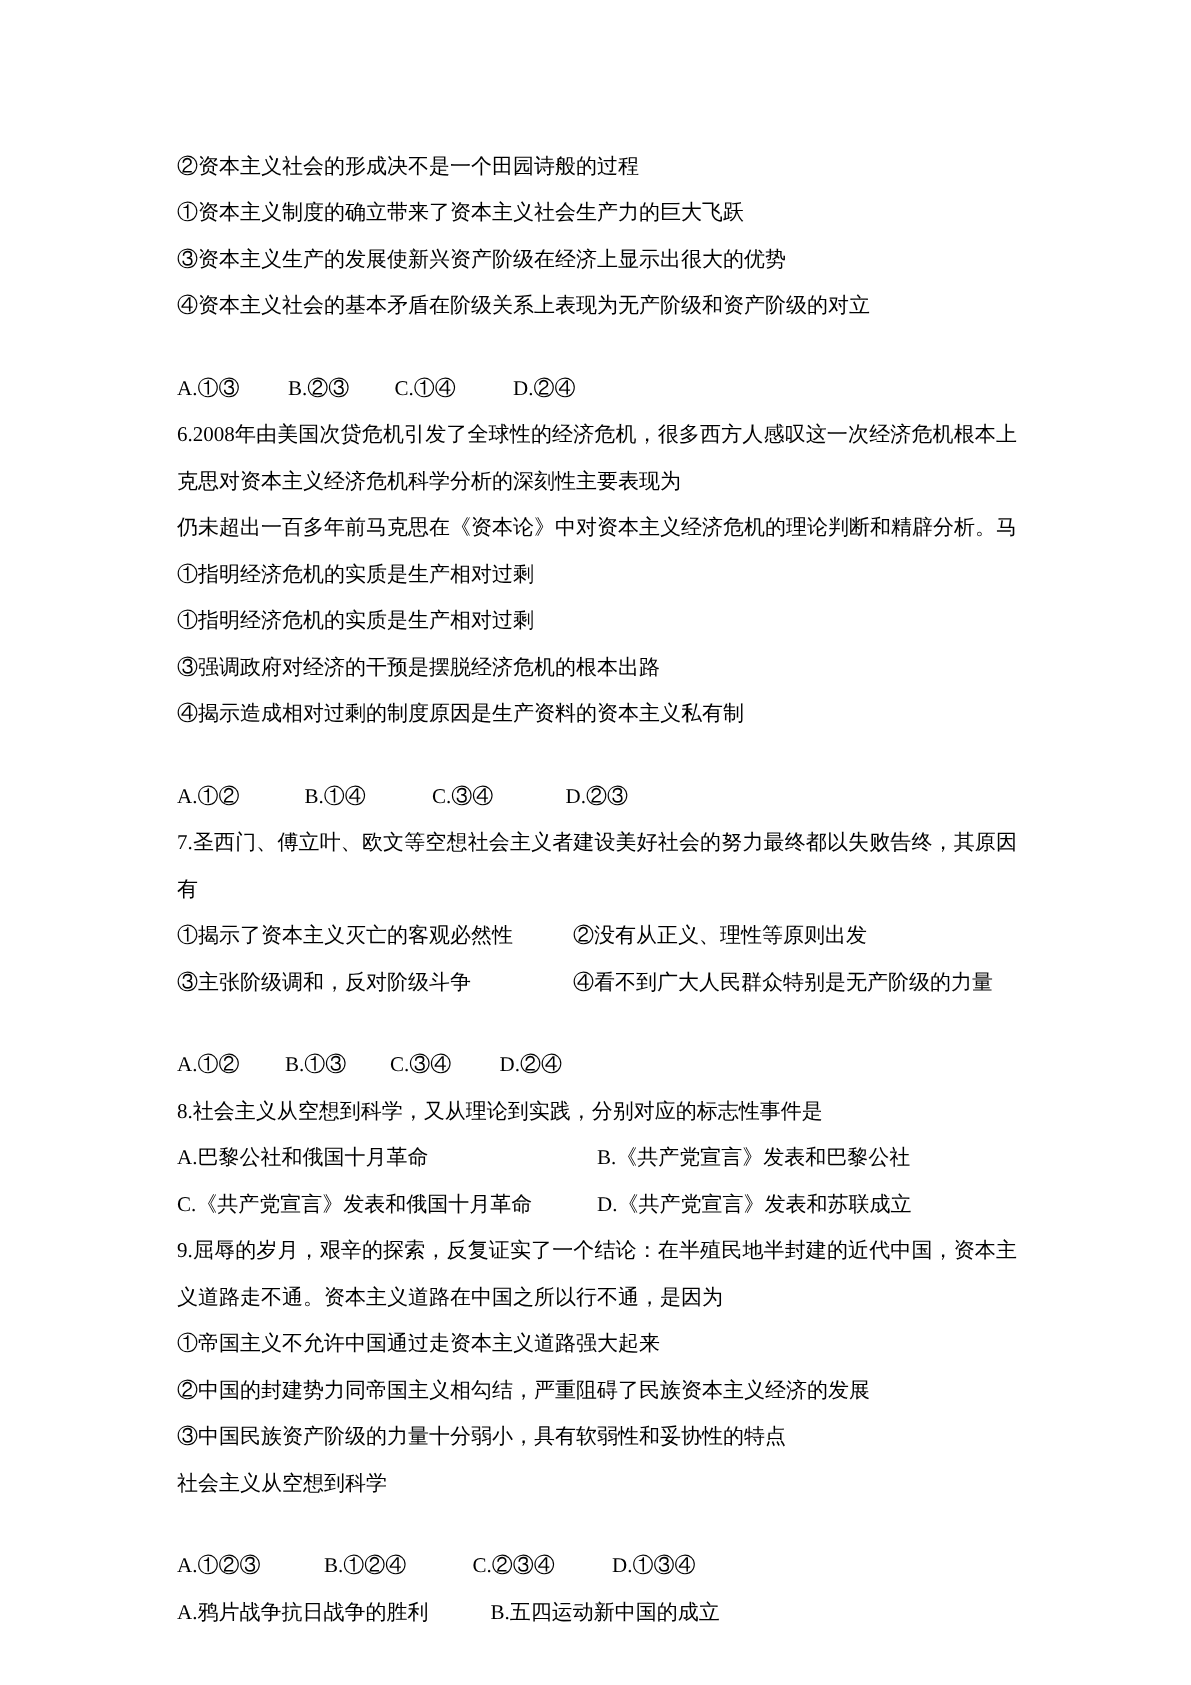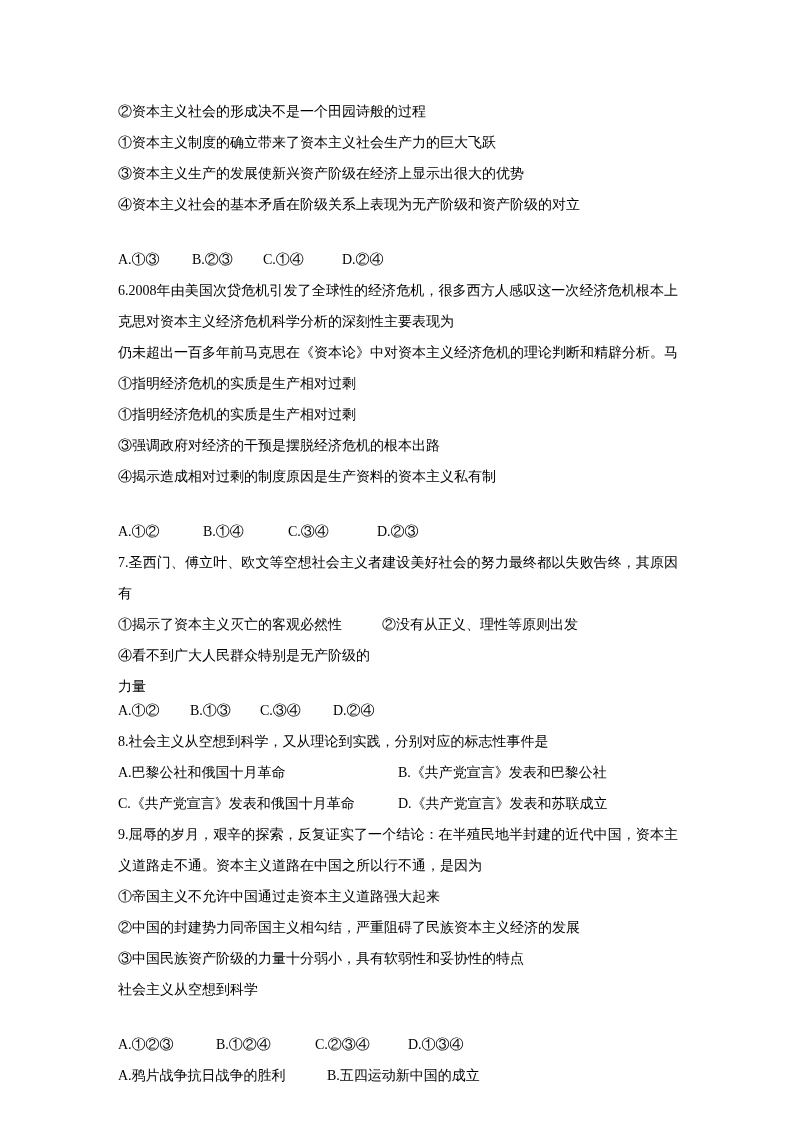--- a/index.html
+++ b/index.html
@@ -82,20 +82,21 @@
     </section>
 
     <section>
       <p class="line fill">7.圣西门、傅立叶、欧文等空想社会主义者建设美好社会的努力最终都以失败告终，其原因</p>
       <p class="line">有</p>
       <p class="line cols c264">
         <span>①揭示了资本主义灭亡的客观必然性</span>
         <span>②没有从正义、理性等原则出发</span>
       </p>
       <p class="line cols c264">
+        <span>③主张阶级调和，反对阶级斗争</span>
         <span>④看不到广大人民群众特别是无产阶级的力量</span>
       </p>
       <p class="line opts opts-q7">
         <span>A.①②</span>
         <span>B.①③</span>
         <span>C.③④</span>
         <span>D.②④</span>
       </p>
     </section>
 

